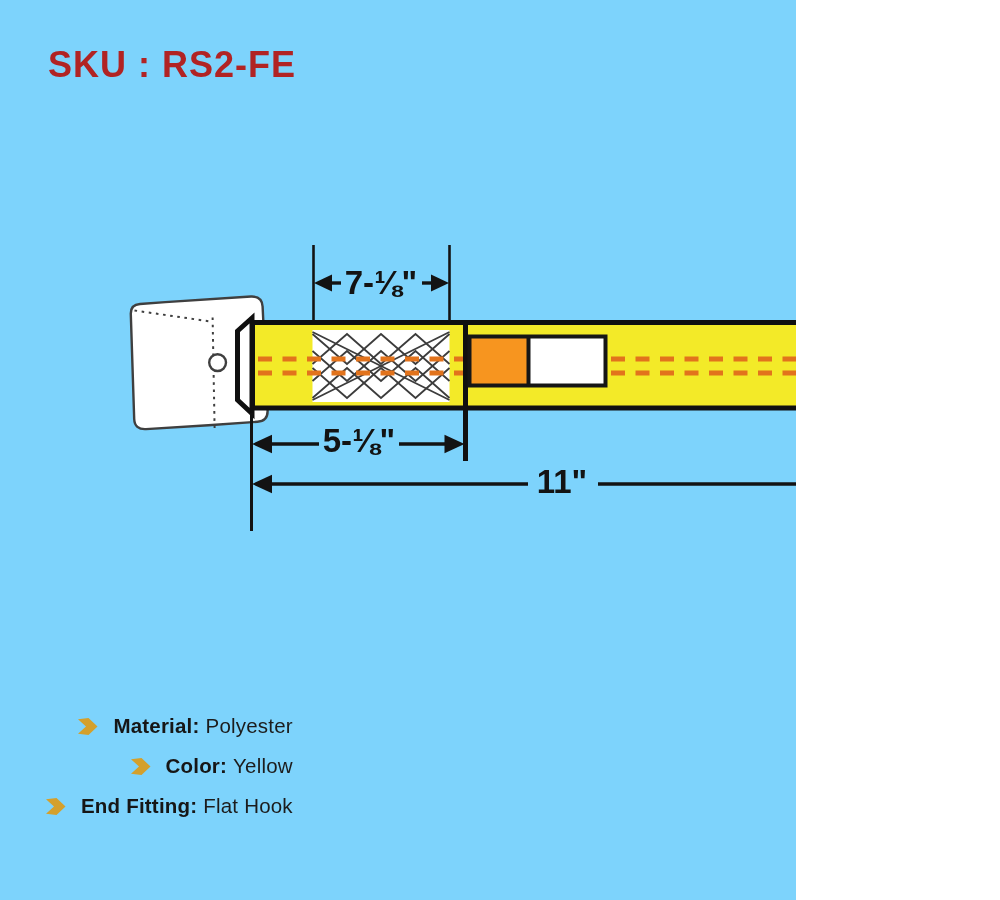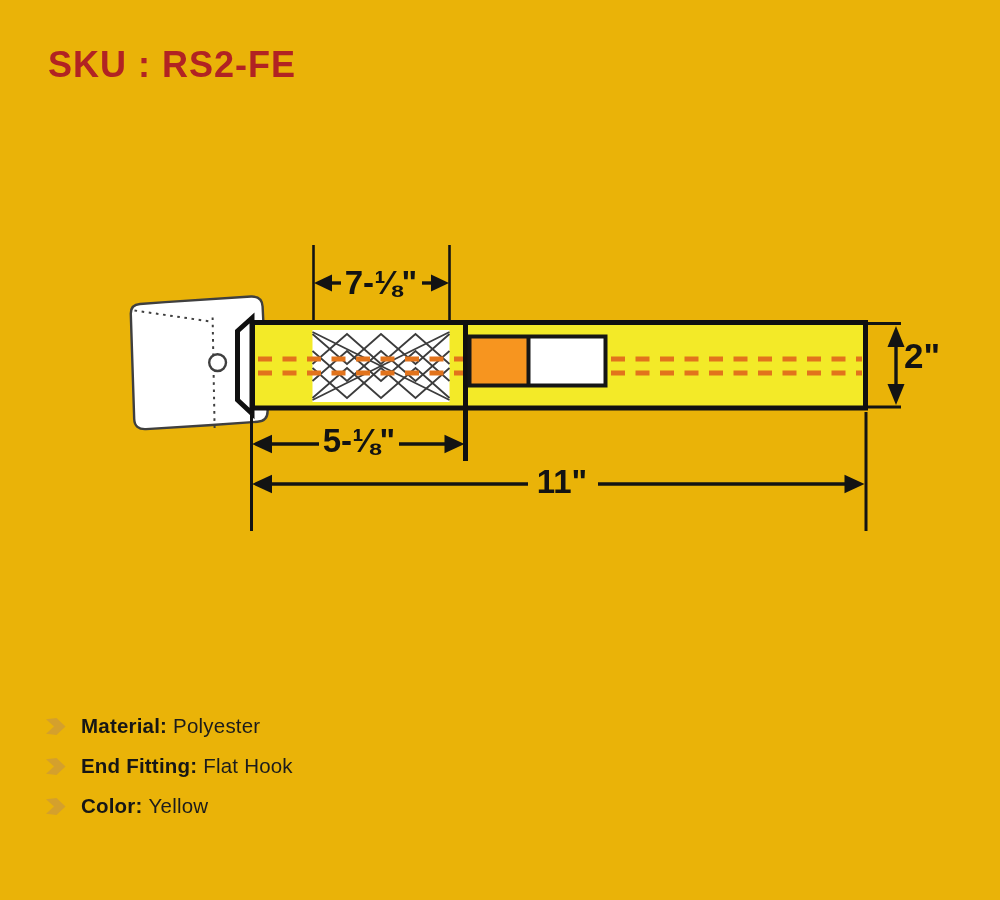--- a/index.html
+++ b/index.html
@@ -1,18 +1,18 @@
 <!DOCTYPE html>
 <html style="--title-red: #B12323; --strap-yellow: #F3EA28; --label-orange: #F7951F; --stitch-dash-orange: #E2731C; --bullet-gold: #D4A02C; --line-black: #101010; --hook-outline: #3F3F3F;"><head>
 <meta charset="utf-8">
 <style>
   * { margin:0; padding:0; box-sizing:border-box; }
   html,body { background:#fff; }
   .page {
-    position:relative; width:1000px; height:900px; background:#eab308;
+    position:relative; width:796px; height:900px; background:#7dd3fc;
     font-family:"Liberation Sans", sans-serif; overflow:hidden;
   }
   .sku-title {
     position:absolute; left:48px; top:44px;
     font-size:36px; font-weight:700; letter-spacing:1px;
     color:var(--title-red,#B12323);
   }
   .diagram-svg { position:absolute; left:0; top:0; }
   .hook-fill   { fill:#fff; stroke:var(--hook-outline,#3F3F3F); stroke-width:2.4px; }
   .hook-dotted { fill:none; stroke:var(--hook-outline,#3F3F3F); stroke-width:2px; stroke-dasharray:2.6 4.6; }
@@ -26,21 +26,21 @@
   .patch-white { fill:#fff; }
   .patch-frame { fill:none; stroke:#161616; stroke-width:4px; }
   .extline     { stroke:#131313; stroke-width:2.6px; }
   .dimline     { stroke:#131313; stroke-width:3.4px; }
   .arrowhead   { fill:#131313; stroke:none; }
   .dim-text    { font-family:"Liberation Sans",sans-serif; font-weight:700; font-size:33px; fill:#131313; }
   .dim-text-lg { font-size:35px; }
 
   
   .spec-list { position:absolute; left:46px; top:706px; }
-  .spec-item { display:flex; align-items:center; height:40px; }
+  .spec-item { display:flex; align-items:center; height:40px;justify-content:flex-end; }
   .bullet-ic { width:20px; height:17px; margin-right:15px; flex:0 0 auto; }
   .bullet-ic path { fill:var(--bullet-gold,#D4A02C); }
   .spec-text { font-size:20.5px; color:#1c1c1c; letter-spacing:0.2px; }
   .spec-text b { font-weight:700; margin-right:6px; color:#161616; }
 </style>
 </head>
 <body>
 
 <div class="page">
 
@@ -129,23 +129,23 @@
     <div class="spec-item">
       <svg class="bullet-ic" viewBox="0 0 20 17">
           <path d="M0 1.2 L10.5 0 L19.5 8.5 L10.5 17 L0 15.8 L8 8.5 Z"></path>
         </svg>
       <span class="spec-text"><b>Material:</b><span>Polyester</span></span>
     </div>
     <div class="spec-item">
       <svg class="bullet-ic" viewBox="0 0 20 17">
           <path d="M0 1.2 L10.5 0 L19.5 8.5 L10.5 17 L0 15.8 L8 8.5 Z"></path>
         </svg>
-      <span class="spec-text"><b>End Fitting:</b><span>Flat Hook</span></span>
+      <span class="spec-text"><b>Color:</b><span>Yellow</span></span>
     </div>
     <div class="spec-item">
       <svg class="bullet-ic" viewBox="0 0 20 17">
           <path d="M0 1.2 L10.5 0 L19.5 8.5 L10.5 17 L0 15.8 L8 8.5 Z"></path>
         </svg>
-      <span class="spec-text"><b>Color:</b><span>Yellow</span></span>
+      <span class="spec-text"><b>End Fitting:</b><span>Flat Hook</span></span>
     </div>
   </div>
 
 </div>
 
 </body></html>

